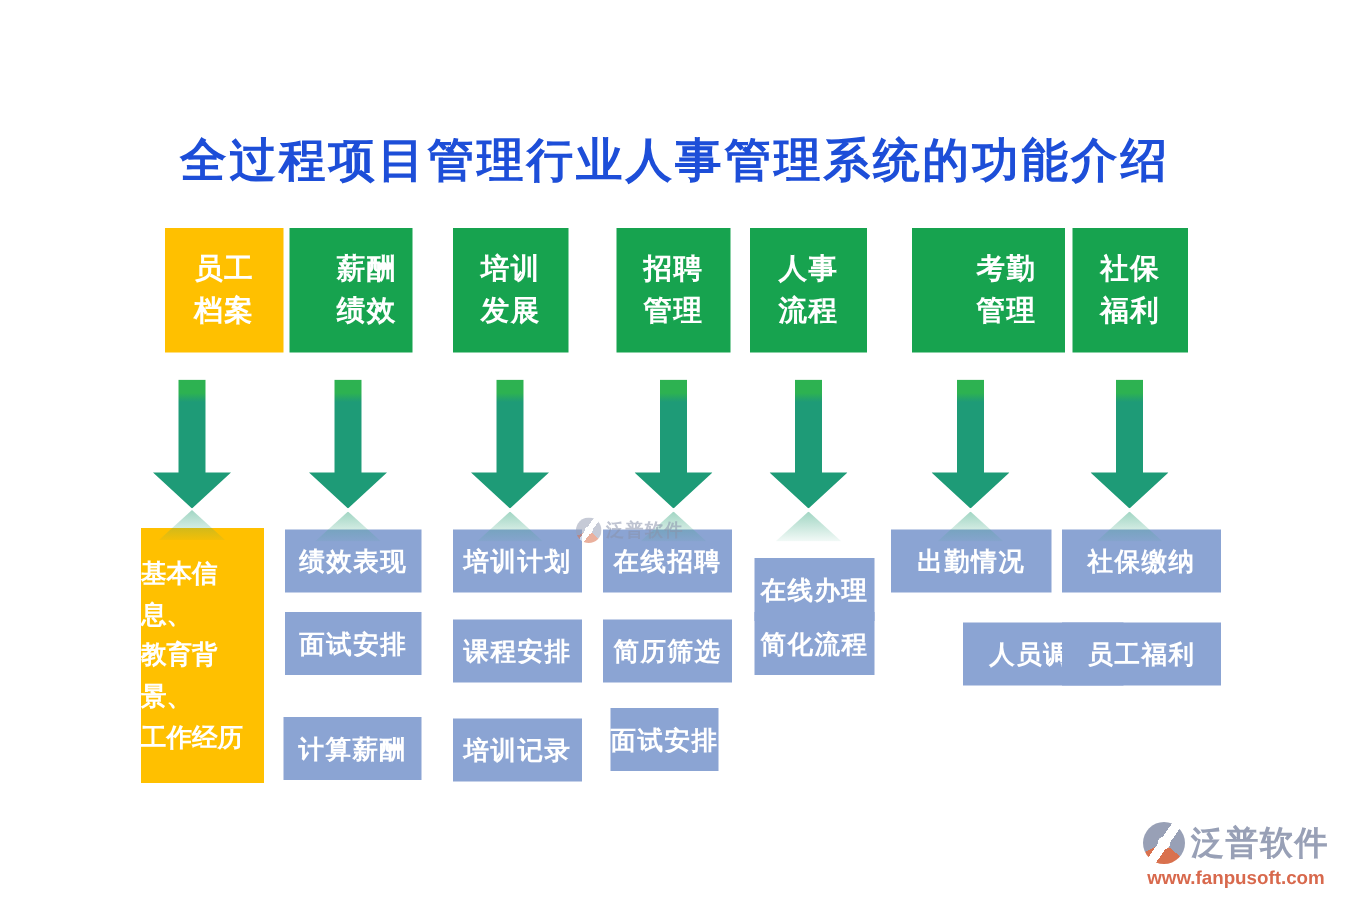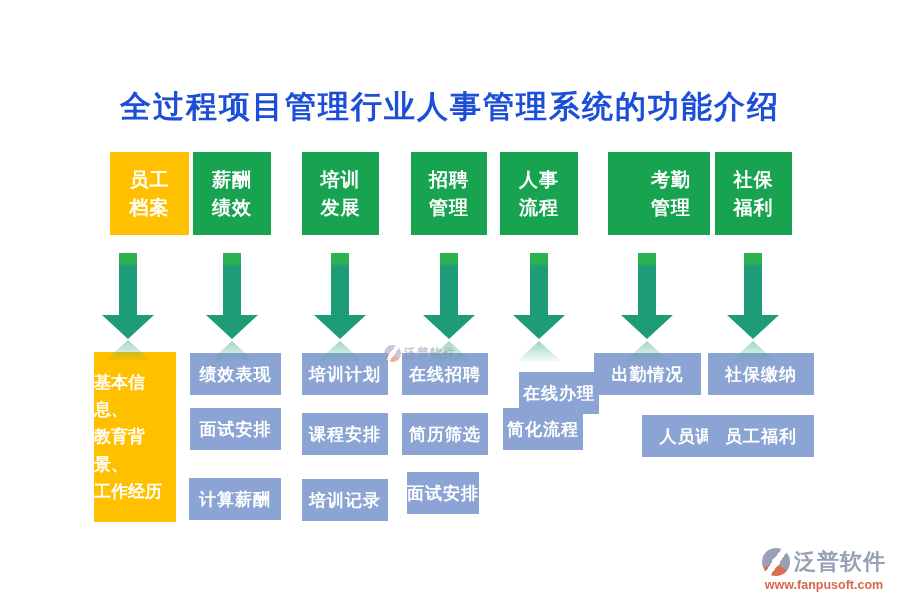--- a/index.html
+++ b/index.html
@@ -9,21 +9,21 @@
   .title{position:absolute;top:86px;left:0;width:900px;text-align:center;
          font-size:31px;font-weight:bold;letter-spacing:2px;color:#1d4ed8;}
 
   
   .hbox{position:absolute;top:152px;height:83px;background:#17A34F;color:#fff;
         font-size:19px;font-weight:bold;line-height:1.45;letter-spacing:1px;
         display:flex;align-items:center;justify-content:center;text-align:center;
         white-space:pre-line;}
   .hbox.orange{background:#FFC000;}
   .h1{left:88px;width:79px;margin-left:22px;}
-  .h2{left:193px;width:78px;}
+  .h2{left:193px;width:61px;padding-left:21px;}
   .h3{left:302px;width:77px;}
   .h4{left:411px;width:76px;}
   .h5{left:500px;width:78px;}
   .h6{left:608px;width:78px;padding-left:24px;}
   .h7{left:715px;width:77px;}
 
   
   .arrow{position:absolute;top:253px;width:52px;height:86px;
          background:linear-gradient(180deg,#2DB251 0px,#2DB251 9px,#1E9B77 15px,#1E9B77 100%);
          clip-path:polygon(32.7% 0,67.3% 0,67.3% 72%,100% 72%,50% 100%,0 72%,32.7% 72%);}
@@ -48,21 +48,21 @@
         white-space:pre-line;z-index:2;}
   .b2a{left:190px;top:353px;width:91px;}
   .b2b{left:190px;top:408px;width:91px;}
   .b2c{left:189px;top:478px;width:92px;}
   .b3a{left:302px;top:353px;width:86px;}
   .b3b{left:302px;top:413px;width:86px;}
   .b3c{left:302px;top:479px;width:86px;}
   .b4a{left:402px;top:353px;width:86px;}
   .b4b{left:402px;top:413px;width:86px;}
   .b4c{left:407px;top:472px;width:72px;}
-  .b5a{left:503px;top:372px;width:80px;margin-left:16px;}
+  .b5a{left:503px;top:372px;width:80px;}
   .b5b{left:503px;top:408px;width:80px;}
   .b6a{left:594px;top:353px;width:107px;}
   .b6b{left:594px;top:415px;width:107px;margin-left:48px;}
   .b7a{left:708px;top:353px;width:106px;}
   .b7b{left:708px;top:415px;width:106px;}
 
   
   .fanpu-logo{border-radius:50%;
       background:
         radial-gradient(circle at 50% 50%, #fff 0 21%, rgba(255,255,255,0) 22%),

